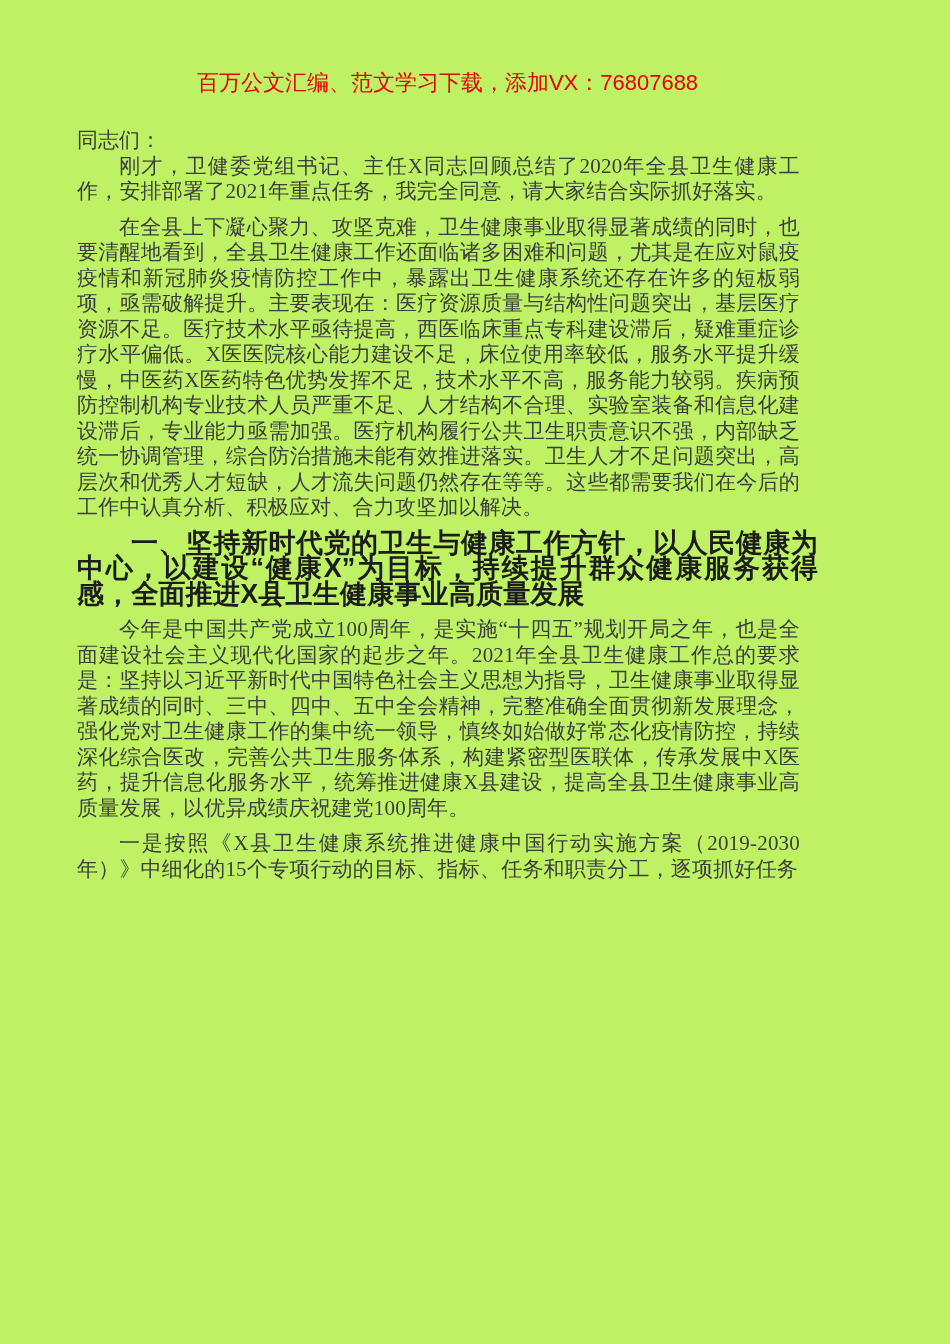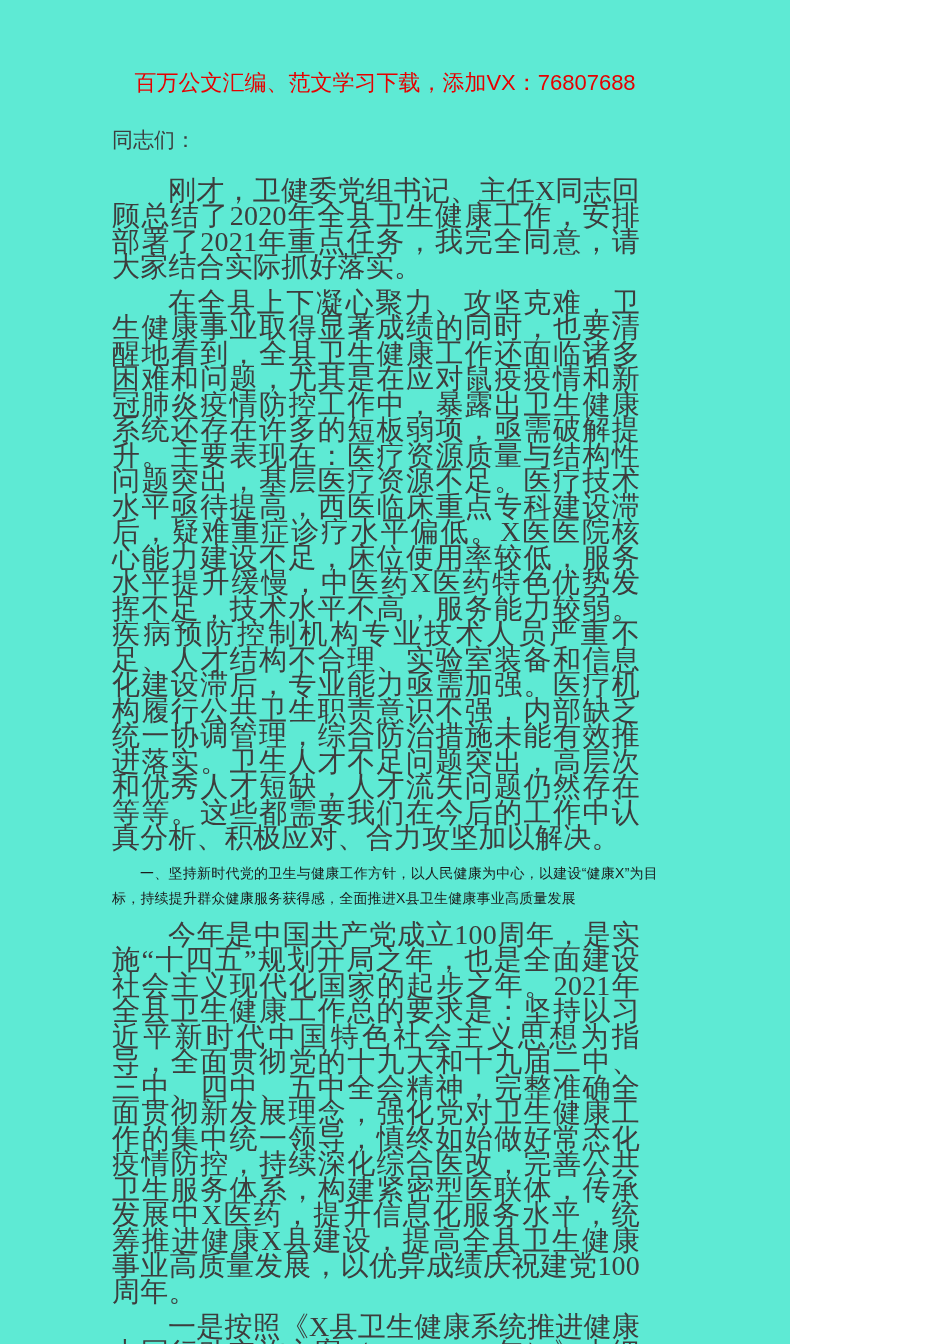--- a/index.html
+++ b/index.html
@@ -8,54 +8,54 @@
     background: #ffffff;
   }
   body {
     width: 950px;
     height: 1344px;
     overflow: hidden;
     font-family: "Liberation Serif", "DejaVu Serif", serif;
   }
   .page {
     box-sizing: border-box;
-    width: 790px;
+    width: 950px;
     height: 1344px;
-    background: #5eead4;
-    padding: 70px 132px 0 112px;
+    background: #bef264;
+    padding: 70px 132px 0 77px;
     overflow: hidden;
   }
   .promo {
     font-family: "Liberation Sans", "DejaVu Sans", sans-serif;
     font-size: 22px;
     line-height: 26px;
     color: #e60000;
     text-align: center;
     margin: 0 0 32px 0;
     white-space: nowrap;
   }
   .salutation {
     font-size: 21px;
     line-height: 25.5px;
     color: #3d3d3d;
-    margin: 0 0 24px 0;
+    margin: 0 0 0 0;
   }
   p.body {
-    font-size: 28px;
+    font-size: 21px;
     line-height: 25.5px;
     color: #3d3d3d;
     text-align: justify;
     text-indent: 2em;
     margin: 0 18px 10px 0;
     letter-spacing: 0.2px;
   }
   .heading {
     font-family: "Liberation Sans", "DejaVu Sans", sans-serif;
-    font-weight: 400;
-    font-size: 14px;
+    font-weight: 700;
+    font-size: 27px;
     line-height: 25.5px;
     color: #1c1c1c;
     text-align: justify;
     text-indent: 2em;
     margin: 0 0 10px 0;
     letter-spacing: 0.2px;
   }
 </style>
 </head>
 <body>
@@ -66,19 +66,19 @@
 
   <div class="salutation">同志们：</div>
 
   <p class="body">刚才，卫健委党组书记、主任X同志回顾总结了2020年全县卫生健康工作，安排部署了2021年重点任务，我完全同意，请大家结合实际抓好落实。</p>
 
 
   <p class="body">在全县上下凝心聚力、攻坚克难，卫生健康事业取得显著成绩的同时，也要清醒地看到，全县卫生健康工作还面临诸多困难和问题，尤其是在应对鼠疫疫情和新冠肺炎疫情防控工作中，暴露出卫生健康系统还存在许多的短板弱项，亟需破解提升。主要表现在：医疗资源质量与结构性问题突出，基层医疗资源不足。医疗技术水平亟待提高，西医临床重点专科建设滞后，疑难重症诊疗水平偏低。X医医院核心能力建设不足，床位使用率较低，服务水平提升缓慢，中医药X医药特色优势发挥不足，技术水平不高，服务能力较弱。疾病预防控制机构专业技术人员严重不足、人才结构不合理、实验室装备和信息化建设滞后，专业能力亟需加强。医疗机构履行公共卫生职责意识不强，内部缺乏统一协调管理，综合防治措施未能有效推进落实。卫生人才不足问题突出，高层次和优秀人才短缺，人才流失问题仍然存在等等。这些都需要我们在今后的工作中认真分析、积极应对、合力攻坚加以解决。</p>
 
   <h2 class="heading">一、坚持新时代党的卫生与健康工作方针，以人民健康为中心，以建设“健康X”为目标，持续提升群众健康服务获得感，全面推进X县卫生健康事业高质量发展</h2>
 
-  <p class="body">今年是中国共产党成立100周年，是实施“十四五”规划开局之年，也是全面建设社会主义现代化国家的起步之年。2021年全县卫生健康工作总的要求是：坚持以习近平新时代中国特色社会主义思想为指导，全面贯彻党的十九大和十九届二中、三中、四中、五中全会精神，完整准确全面贯彻新发展理念，强化党对卫生健康工作的集中统一领导，慎终如始做好常态化疫情防控，持续深化综合医改，完善公共卫生服务体系，构建紧密型医联体，传承发展中X医药，提升信息化服务水平，统筹推进健康X县建设，提高全县卫生健康事业高质量发展，以优异成绩庆祝建党100周年。</p>
+  <p class="body">今年是中国共产党成立100周年，是实施“十四五”规划开局之年，也是全面建设社会主义现代化国家的起步之年。2021年全县卫生健康工作总的要求是：坚持以习近平新时代中国特色社会主义思想为指导，卫生健康事业取得显著成绩的同时、三中、四中、五中全会精神，完整准确全面贯彻新发展理念，强化党对卫生健康工作的集中统一领导，慎终如始做好常态化疫情防控，持续深化综合医改，完善公共卫生服务体系，构建紧密型医联体，传承发展中X医药，提升信息化服务水平，统筹推进健康X县建设，提高全县卫生健康事业高质量发展，以优异成绩庆祝建党100周年。</p>
 
 
 
   <p class="body">一是按照《X县卫生健康系统推进健康中国行动实施方案（2019-2030年）》中细化的15个专项行动的目标、指标、任务和职责分工，逐项抓好任务</p>
 
 </div>
 
 </body></html>

